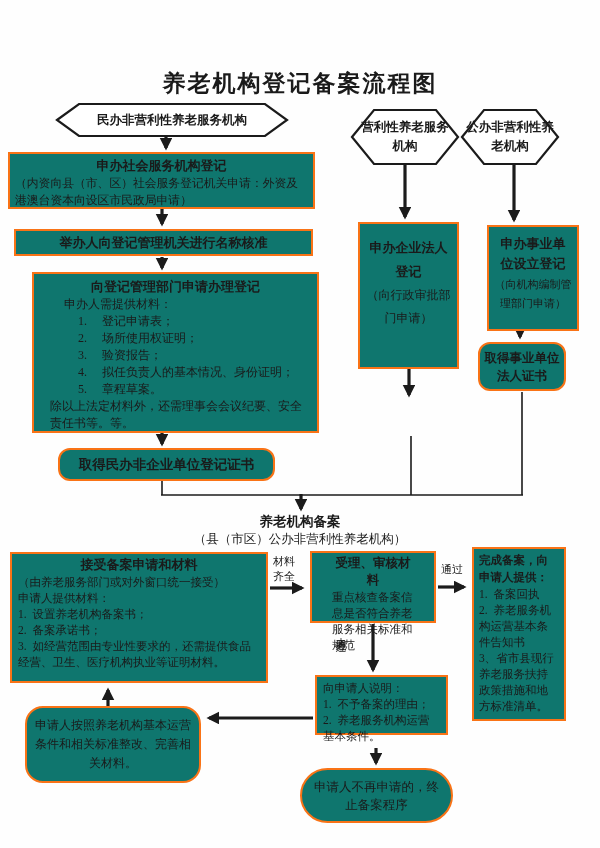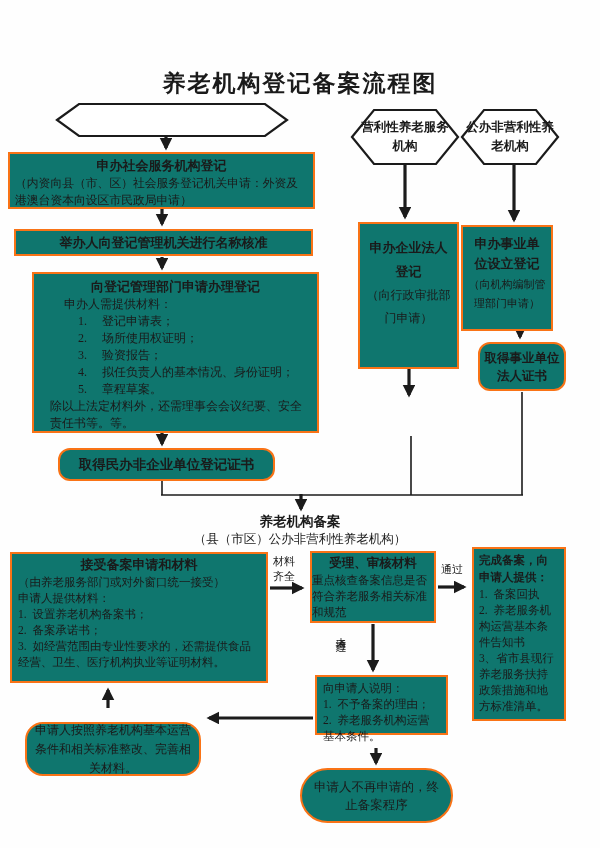--- a/index.html
+++ b/index.html
@@ -66,20 +66,21 @@
     <g stroke="#1b1b1b" stroke-width="1.6" fill="none">
       <path d="M162 481 L162 495"></path>
       <path d="M411 436 L411 495"></path>
       <path d="M522 392 L522 495"></path>
       <path d="M161 495 L523 495"></path>
     </g>
   </svg>
 
   <div class="abs page-title">养老机构登记备案流程图</div>
 
+  <div class="hex-label" style="left:57px;top:104px;width:230px;height:32px;">民办非营利性养老服务机构</div>
 
   <div class="node" style="left:8px;top:152px;width:307px;height:57px;padding:2px 5px;">
     <div class="box-title">申办社会服务机构登记</div>
     <div class="line" style="font-size:11.8px;">（内资向县（市、区）社会服务登记机关申请：外资及港澳台资本向设区市民政局申请）</div>
   </div>
 
   <div class="node ctr" style="left:14px;top:229px;width:299px;height:27px;border-width:2.5px;">
     <div class="box-title">举办人向登记管理机关进行名称核准</div>
   </div>
 
@@ -101,21 +102,21 @@
   <div class="hex-label" style="left:360px;top:112px;width:90px;height:50px;">营利性养老服务机构</div>
 
   <div class="node" style="left:358px;top:222px;width:101px;height:147px;padding:12px 6px 0;text-align:center;">
     <div class="box-title" style="line-height:24px;">申办企业法人登记</div>
     <div class="line" style="line-height:23px;">（向行政审批部门申请）</div>
   </div>
 
 
   <div class="hex-label" style="left:466px;top:112px;width:88px;height:50px;">公办非营利性养老机构</div>
 
-  <div class="node" style="left:461px;top:225px;width:92px;height:106px;padding:7px 9px 0;text-align:center;">
+  <div class="node" style="left:487px;top:225px;width:92px;height:106px;padding:7px 9px 0;text-align:center;">
     <div class="box-title" style="line-height:20px;">申办事业单位设立登记</div>
     <div class="line" style="font-size:11px;line-height:19px;margin:1px -4px 16px;">（向机构编制管理部门申请）</div>
   </div>
 
   <div class="node ctr" style="left:478px;top:342px;width:88px;height:49px;border-radius:12px;">
     <div class="box-title" style="font-size:12.5px;line-height:18px;">取得事业单位法人证书</div>
   </div>
 
   <div class="filing bold" style="left:180px;top:513px;width:240px;font-size:13.5px;">养老机构备案</div>
   <div class="filing" style="left:150px;top:531px;width:300px;font-size:12.5px;">（县（市区）公办非营利性养老机构）</div>
@@ -124,21 +125,21 @@
     <div class="box-title" style="font-size:13px;line-height:18px;">接受备案申请和材料</div>
     <div class="sm">（由养老服务部门或对外窗口统一接受）</div>
     <div class="sm">申请人提供材料：</div>
     <div class="sm">1.  设置养老机构备案书；</div>
     <div class="sm">2.  备案承诺书；</div>
     <div class="sm">3.  如经营范围由专业性要求的，还需提供食品经营、卫生、医疗机构执业等证明材料。</div>
   </div>
 
   <div class="lbl" style="left:270px;top:554px;width:28px;font-size:11px;line-height:15px;text-align:center;">材料齐全</div>
 
-  <div class="node" style="left:310px;top:551px;width:126px;height:72px;border-width:2.5px;padding:2px 0;">
+  <div class="node" style="left:310px;top:551px;width:126px;height:72px;border-width:2.5px;padding:2px 20px;">
     <div class="box-title" style="font-size:12.5px;line-height:17px;">受理、审核材料</div>
     <div class="sm">重点核查备案信息是否符合养老服务相关标准和规范</div>
   </div>
 
   <div class="lbl" style="left:441px;top:562px;width:30px;">通过</div>
 
   <div class="node" style="left:472px;top:547px;width:94px;height:174px;padding:3px 5px;">
     <div class="sm bold" style="line-height:17px;">完成备案，向申请人提供：</div>
     <div class="sm">1.  备案回执</div>
     <div class="sm">2.  养老服务机构运营基本条件告知书</div>
@@ -146,21 +147,21 @@
   </div>
 
   <div class="lbl v-lbl" style="left:334px;top:628px;height:50px;">未通过</div>
 
   <div class="node" style="left:315px;top:675px;width:133px;height:60px;border-width:2.5px;padding:3px 6px;">
     <div class="sm">向申请人说明：</div>
     <div class="sm">1.  不予备案的理由；</div>
     <div class="sm">2.  养老服务机构运营基本条件。</div>
   </div>
 
-  <div class="node ctr" style="left:25px;top:706px;width:176px;height:54px;border-radius:18px;border-width:2.8px;padding:4px 8px;margin-top:16px;">
+  <div class="node ctr" style="left:25px;top:706px;width:176px;height:77px;border-radius:18px;border-width:2.8px;padding:4px 8px;">
     <div class="line" style="line-height:19px;">申请人按照养老机构基本运营条件和相关标准整改、完善相关材料。</div>
   </div>
 
   <div class="node ctr" style="left:300px;top:768px;width:153px;height:55px;border-radius:28px;border-width:2.5px;padding:2px 6px;">
     <div class="line" style="font-size:12.5px;line-height:18px;">申请人不再申请的，终止备案程序</div>
   </div>
 
 </div>
 
 </body></html>

